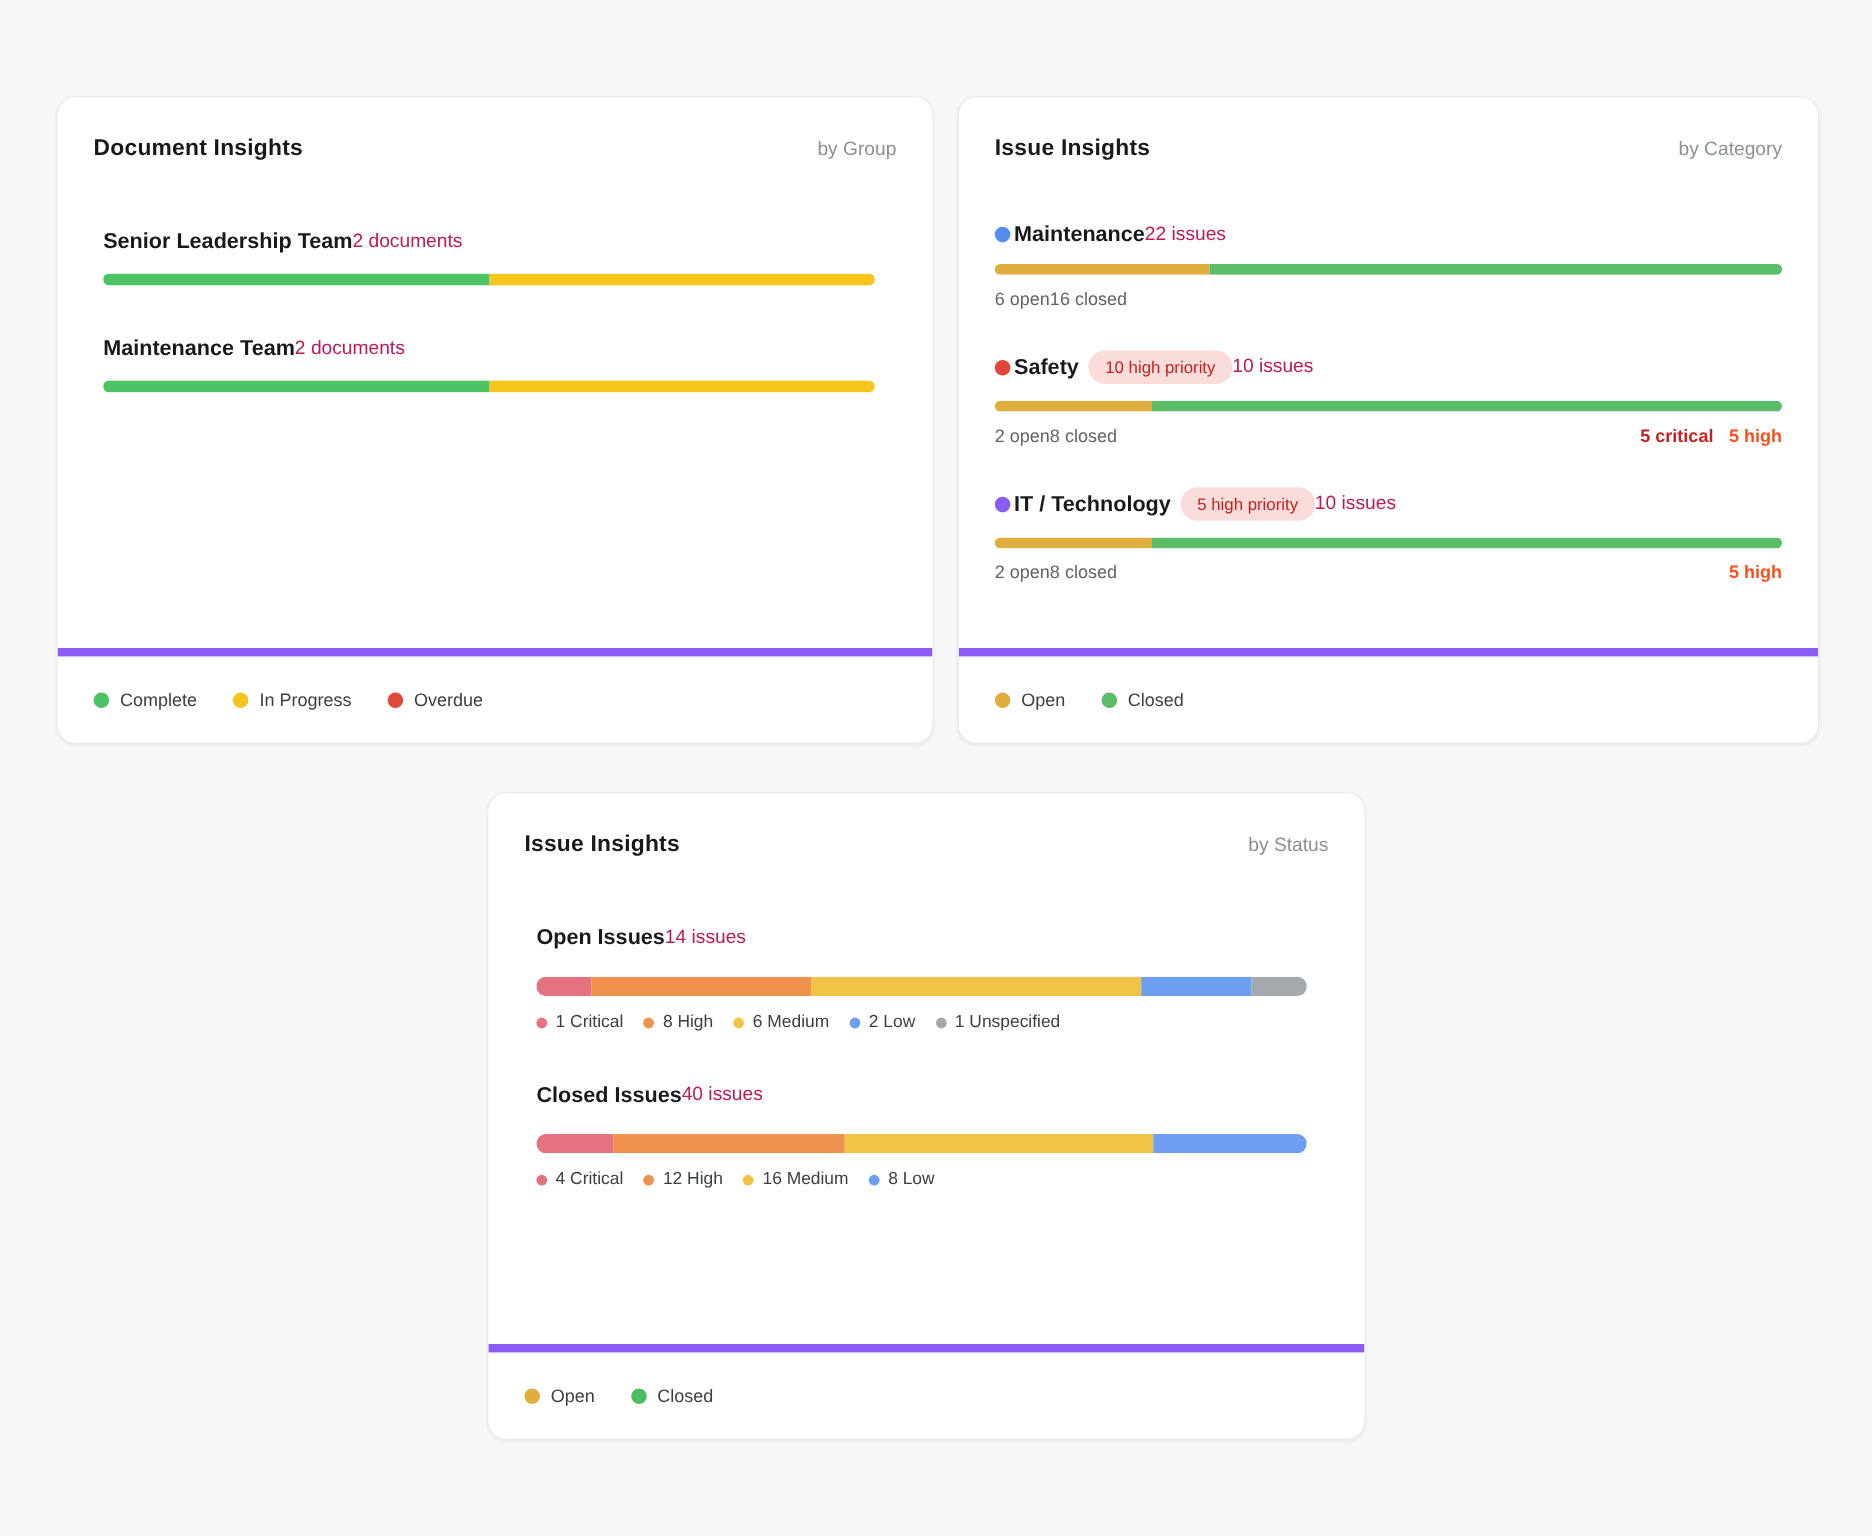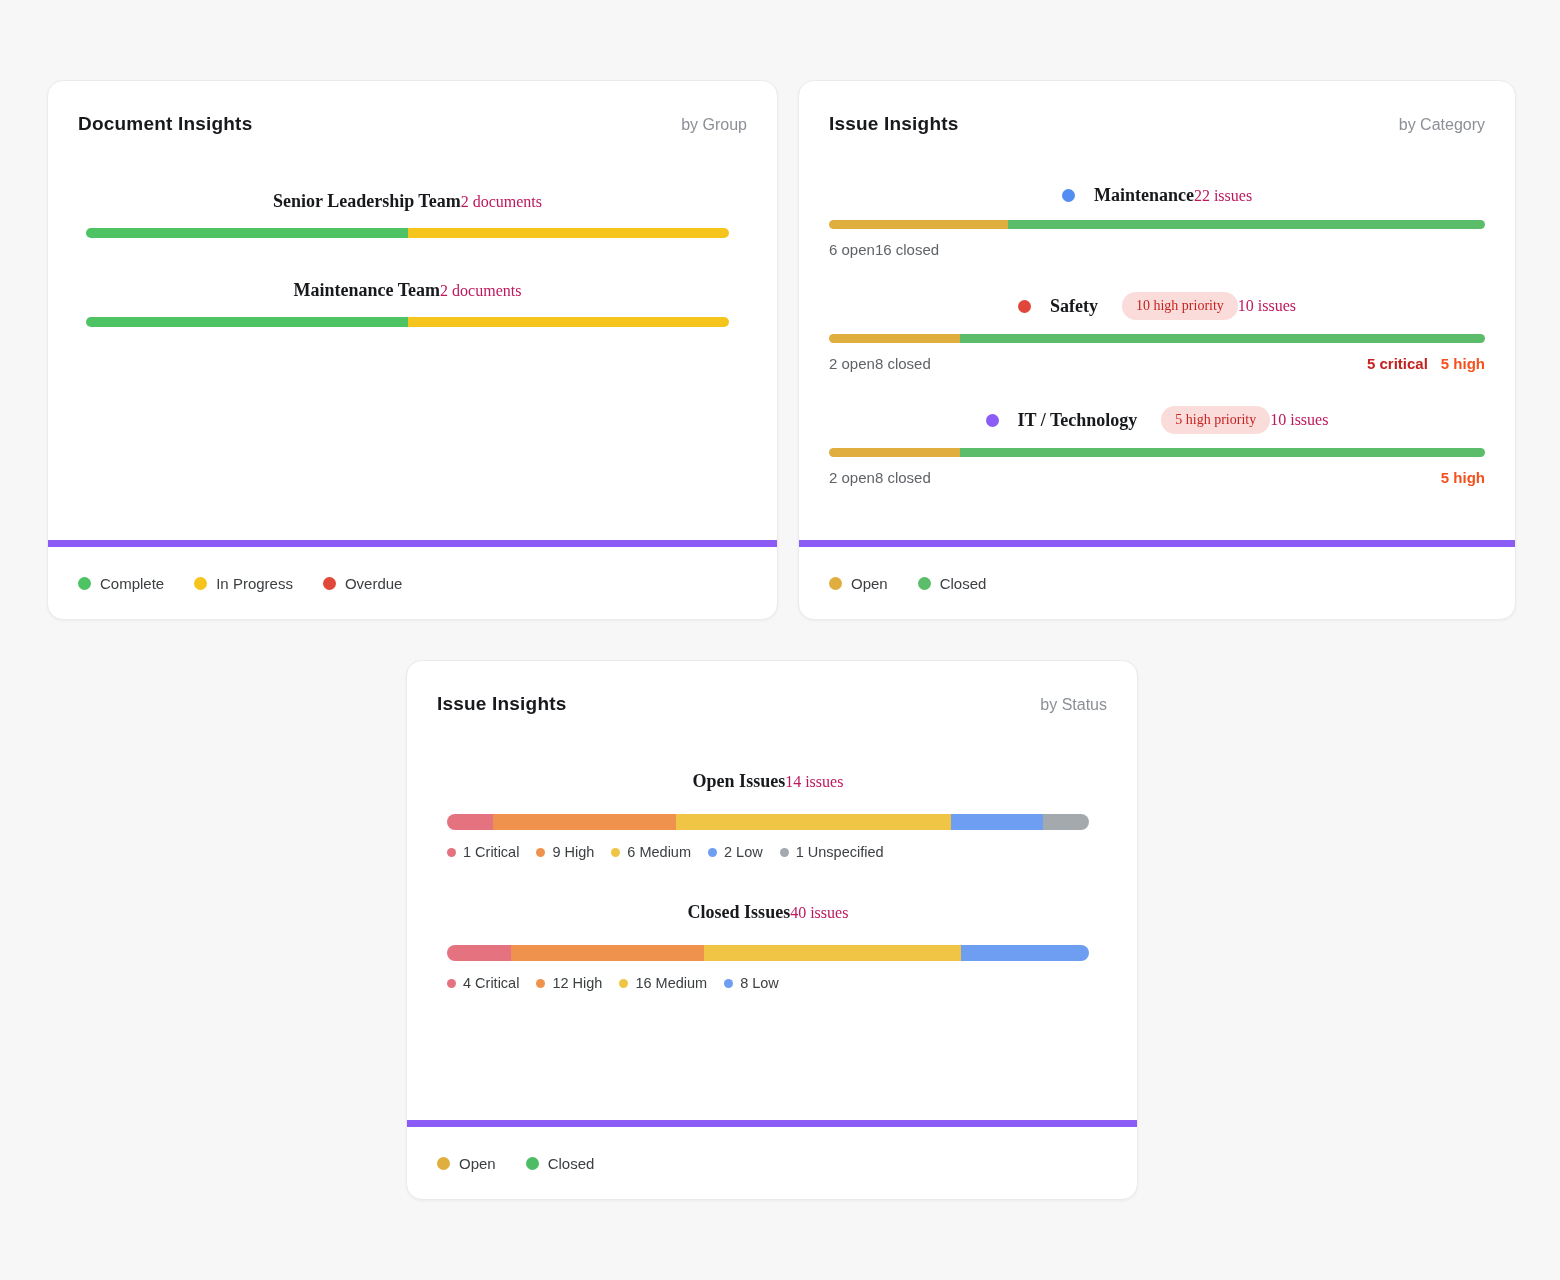--- a/index.html
+++ b/index.html
@@ -37,35 +37,35 @@
 
   .card-footer {
     border-top:7px solid #8b5cf6;
     height:79px; flex:0 0 79px;
     display:flex; align-items:center; gap:30px;
     padding:0 30px;
   }
   .legend-item { display:flex; align-items:center; gap:9px; font-size:15px; color:#3c4043; }
   .legend-dot  { width:13px; height:13px; border-radius:50%; flex:0 0 13px; }
 
-  .row-head  { display:flex; justify-content:center; align-items:center;font-family:Liberation Serif, serif; }
+  .row-head  { display:flex; justify-content:flex-start; align-items:center; }
   .row-label { font-size:18px; font-weight:600; color:#17191c; }
   .row-count { font-size:16px; color:#be185d; font-weight:400; }
 
   .bar { display:flex; height:10px; border-radius:6px; overflow:hidden; margin-top:16px; }
   .bar .seg { height:100%; }
 
   
   .doc-row { margin:42px 18px 0 8px; }
   .doc-row.first { margin-top:56px; }
 
   
   .cat-row { margin-top:34px; }
   .cat-row.first { margin-top:50px; }
-  .cat-left { display:flex; align-items:center; gap:19px; }
+  .cat-left { display:flex; align-items:center; gap:3px; }
   .cat-dot { width:13px; height:13px; border-radius:50%; flex:0 0 13px; }
   .badge {
     font-size:14px; font-weight:400; color:#c5221f;
     background:#fadcdb; padding:6px 14px; border-radius:999px;
     margin-left:5px; white-space:nowrap;
   }
   .bar.thin { height:9px; margin-top:14px; }
   .row-stats {
     display:flex; justify-content:space-between; align-items:center;
     margin-top:12px; font-size:15px; color:#5f6368;
@@ -233,21 +233,21 @@
             <div class="seg" style="width: 14.29%; background: rgb(109, 158, 241);"></div>
             <div class="seg" style="width: 7.14%; background: rgb(164, 169, 174);"></div>
           </div>
           <div class="mini-legend">
             <span class="mini-item">
               <span class="mini-dot" style="background: rgb(229, 115, 127);"></span>
               <span>1 Critical</span>
             </span>
             <span class="mini-item">
               <span class="mini-dot" style="background: rgb(238, 146, 77);"></span>
-              <span>9 High</span>
+              <span>8 High</span>
             </span>
             <span class="mini-item">
               <span class="mini-dot" style="background: rgb(240, 196, 69);"></span>
               <span>6 Medium</span>
             </span>
             <span class="mini-item">
               <span class="mini-dot" style="background: rgb(109, 158, 241);"></span>
               <span>2 Low</span>
             </span>
             <span class="mini-item">

